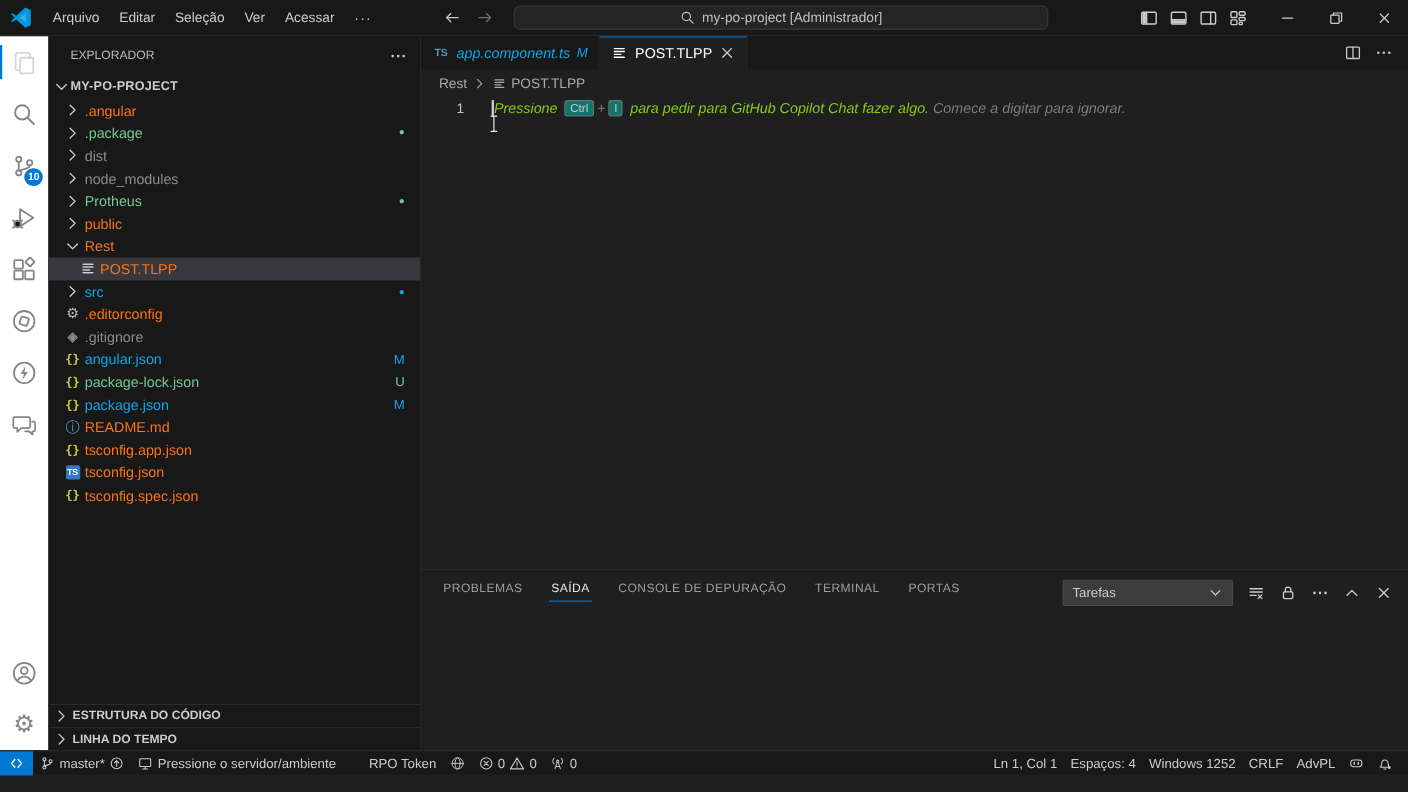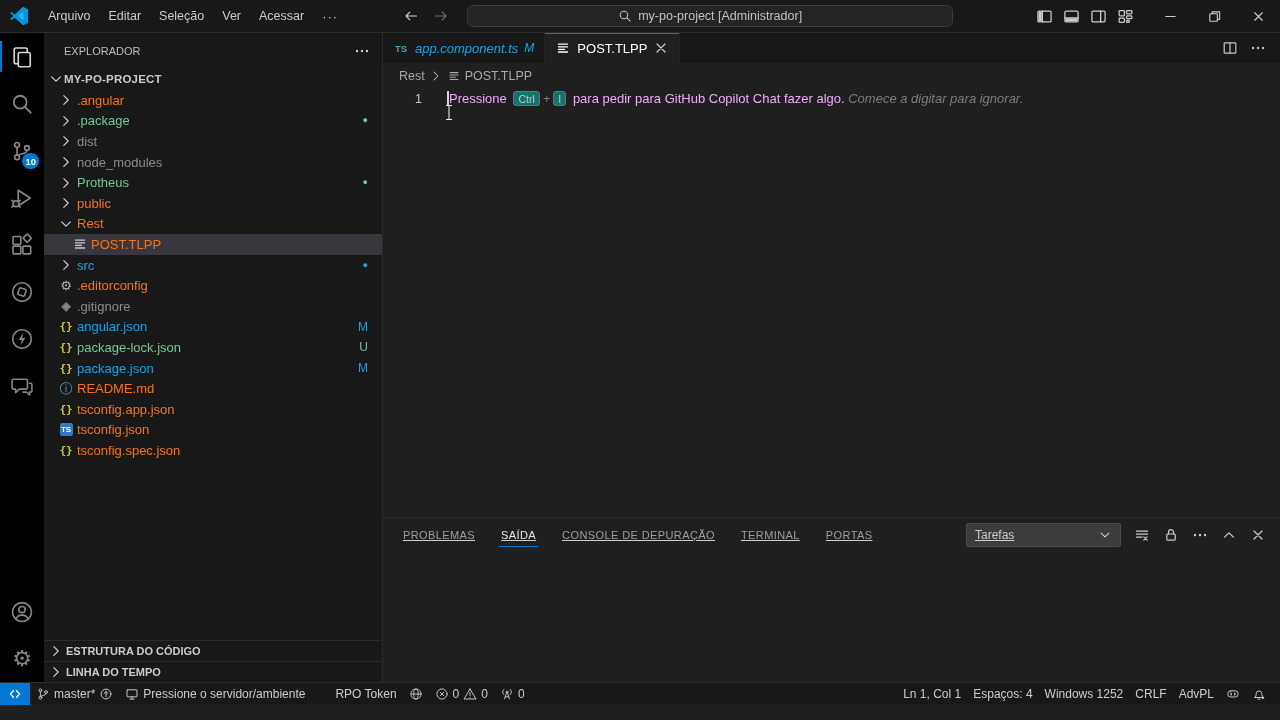--- a/index.html
+++ b/index.html
@@ -22,21 +22,21 @@
   .tb-right{margin-left:auto;display:flex;align-items:center;height:100%;}
   .layout-icons{display:flex;align-items:center;gap:10px;margin-right:14px;color:#cccccc;}
   .layout-icons .ic{width:17px;height:17px;}
   .win-btn{width:44px;height:33px;display:flex;align-items:center;justify-content:center;color:#cccccc;}
   .win-btn .ic{width:15px;height:15px;}
 
   
   .body{flex:1;display:flex;min-height:0;}
 
   
-  .activitybar{width:44px;background:#000000;display:flex;flex-direction:column;align-items:center;flex:none;}
+  .activitybar{width:44px;background:#ffffff;display:flex;flex-direction:column;align-items:center;flex:none;}
   .ab-item{position:relative;width:44px;height:47px;display:flex;align-items:center;justify-content:center;color:#868686;}
   .ab-item.active{color:#d7d7d7;}
   .ab-item.active::before{content:'';position:absolute;left:0;top:8px;bottom:8px;width:2px;background:#0078d4;}
   .ab-item .ic{width:24px;height:24px;}
   .ab-badge{position:absolute;right:5px;bottom:5px;min-width:16px;height:16px;border-radius:9px;background:#0078d4;color:#fff;font-size:9.5px;font-weight:700;display:flex;align-items:center;justify-content:center;padding:0 3px;}
   .ab-spacer{flex:1;}
   .g-gear{font-size:22px;font-weight:400;line-height:1;font-family:"DejaVu Sans",sans-serif;}
 
   
   .sidebar{width:339px;background:#181818;flex:none;display:flex;flex-direction:column;border-right:1px solid #2b2b2b;}
@@ -76,28 +76,28 @@
   .tab .close{width:16px;height:16px;color:#cccccc;}
   .tabbar-actions{margin-left:auto;display:flex;align-items:center;gap:12px;padding-right:14px;color:#c5c5c5;}
   .tabbar-actions .ic{width:16px;height:16px;}
   .breadcrumbs{height:25px;display:flex;align-items:center;padding-left:16px;font-size:12.5px;color:#a9a9a9;gap:4px;flex:none;background:#1f1f1f;}
   .breadcrumbs .ic{width:14px;height:14px;color:#a9a9a9;}
   .editor{flex:1;position:relative;font-family:"DejaVu Sans Mono","Liberation Mono",monospace;font-size:13px;overflow:hidden;}
   .code-line{display:flex;align-items:center;height:19px;margin-top:1px;}
   .ln{width:39px;text-align:right;color:#c6c6c6;flex:none;font-size:12.5px;}
   .code-content{margin-left:25px;display:flex;align-items:center;white-space:pre;}
   .caret{display:inline-block;width:1.5px;height:15px;background:#d4d4d4;margin-right:0.5px;}
-  .ghost-blue{color:#f0abfc;text-align:center;}
+  .ghost-blue{color:#84cc16;font-style:italic;text-align:center;}
   .ghost-gray{color:#7d7d7d;font-style:italic;}
   .kbd{display:inline-flex;align-items:center;height:15px;border:1px solid #707070;border-radius:3px;padding:0 4px;margin:0 3px;color:#c8c8c8;font-size:10.5px;font-style:normal;background:#0f766e;}
   .mouse-ibeam{position:absolute;left:61px;top:16px;width:10px;height:17px;color:#e8e8e8;}
 
   
   .panel{height:165px;flex:none;border-top:1px solid #2b2b2b;background:#1f1f1f;display:flex;flex-direction:column;}
-  .panel-header{height:33px;display:flex;align-items:center;padding:0 14px 0 18px;flex:none;text-decoration:underline;}
+  .panel-header{height:33px;display:flex;align-items:flex-end;padding:0 14px 0 18px;flex:none;}
   .ptab{position:relative;height:33px;display:flex;align-items:center;padding:0 2px;margin-right:22px;font-size:11px;letter-spacing:.4px;color:#9d9d9d;text-transform:uppercase;}
   .ptab.active{color:#e7e7e7;}
   .ptab.active::after{content:'';position:absolute;left:0;right:0;bottom:4px;height:1.5px;background:#0078d4;}
   .panel-right{margin-left:auto;display:flex;align-items:center;gap:13px;color:#cccccc;}
   .task-select{width:155px;height:24px;background:#3c3c3c;border:1px solid #4a4a4a;border-radius:2px;display:flex;align-items:center;padding:0 8px;font-size:12px;color:#cccccc;}
   .task-select .ic{margin-left:auto;width:14px;height:14px;}
   .panel-right>.ic{width:16px;height:16px;}
   .panel-content{flex:1;}
 
   

